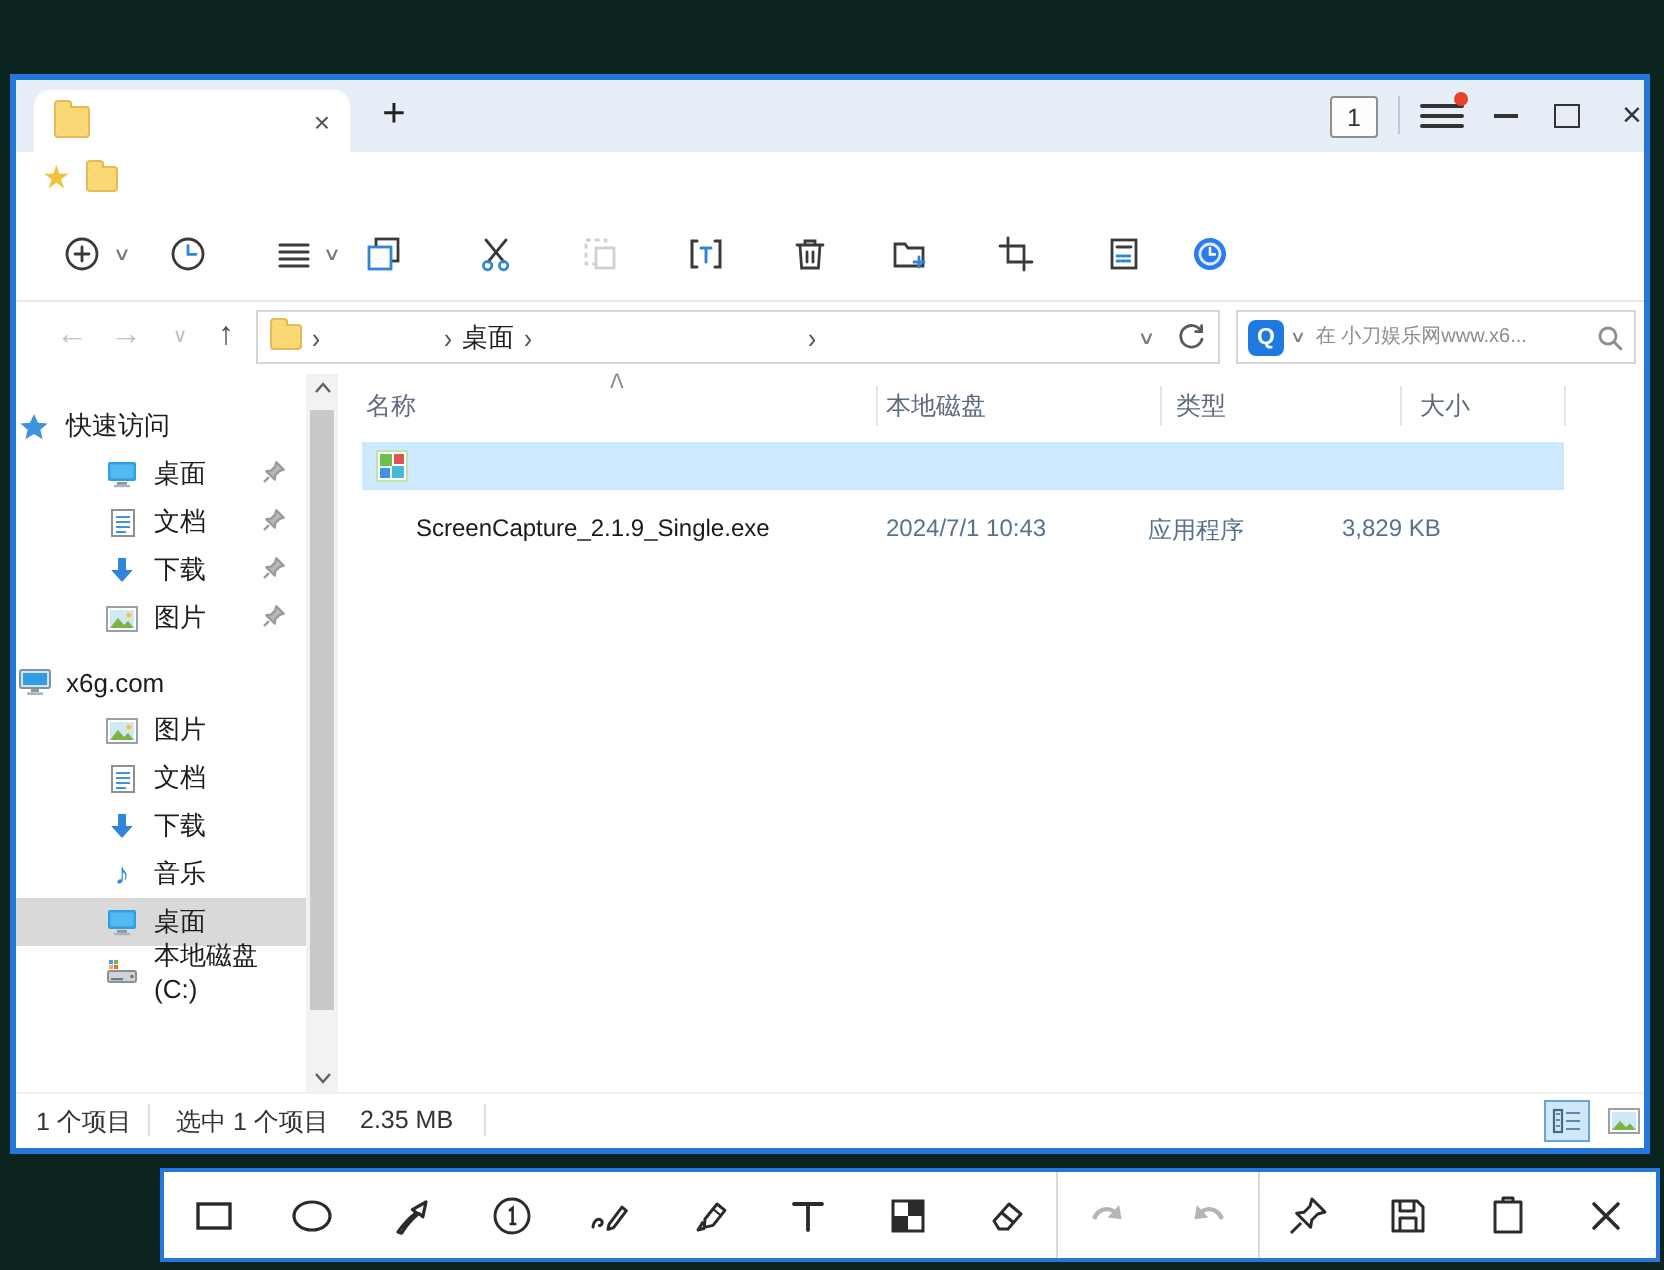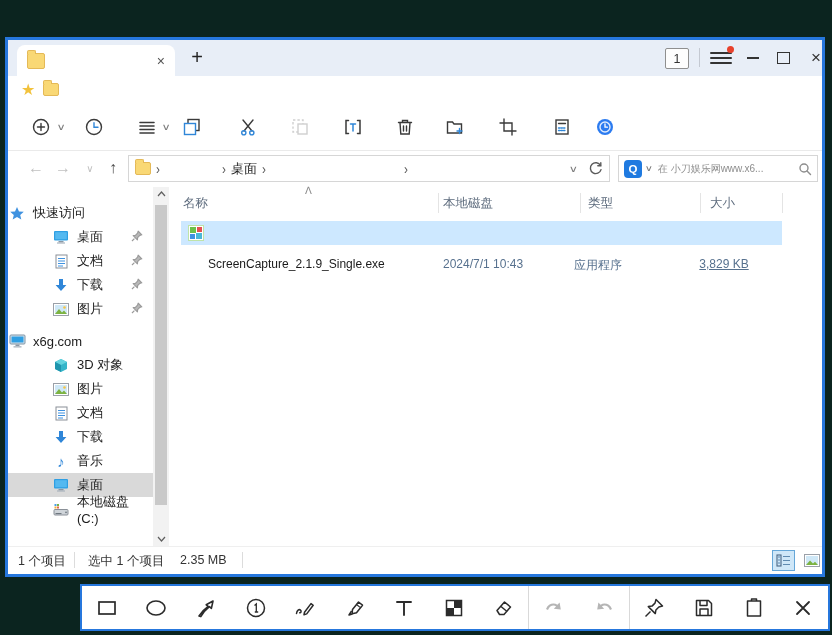--- a/index.html
+++ b/index.html
@@ -72,21 +72,21 @@
   .sscroll .thumb{position:absolute;left:2px;top:18px;width:12px;height:300px;background:#c9c9c9;}
   .sarrow{position:absolute;left:0;width:16px;height:14px;display:flex;align-items:center;justify-content:center;color:#6b6b6b;}
   
   .list{position:absolute;left:161px;top:0;width:653px;height:359px;}
   .sortmark{position:absolute;left:136px;top:-2px;color:#8a8a8a;font-size:10px;}
   .hdr{position:absolute;top:8px;font-size:12.5px;color:#5d6b7d;}
   .hsep{position:absolute;top:6px;width:1px;height:20px;background:#e4e4e4;}
   .filerow{position:absolute;left:12px;top:34px;width:601px;height:24px;background:#cde8ff;}
   .fcell{position:absolute;top:4px;font-size:12px;color:#57718e;white-space:nowrap;margin-top:32px;}
   .fname{color:#1a1a1a;}
-  .fsize{text-align:center;text-decoration:underline;}
+  .fsize{text-align:left;}
   .appicon{position:absolute;left:7px;top:4px;width:16px;height:16px;border:1px solid #bfe3a8;background:#fff;box-sizing:border-box;}
   .appicon i{position:absolute;}
   
   .status{position:absolute;left:0;top:506px;width:814px;height:28px;background:#fff;border-top:1px solid #efefef;box-sizing:border-box;}
   .stext{position:absolute;top:6px;font-size:12.5px;color:#333;}
   .ssep{position:absolute;top:5px;width:1px;height:16px;background:#dcdcdc;}
   .viewbtn{position:absolute;top:3px;width:23px;height:21px;border:1px solid transparent;display:flex;align-items:center;justify-content:center;box-sizing:border-box;}
   .viewbtn.active{background:#cfe7f8;border-color:#66a7d8;}
   
   .antoolbar{position:absolute;left:80px;top:584px;width:750px;height:47px;background:#fff;border:2px solid #2677dd;
@@ -324,30 +324,20 @@
             <svg width="17" height="14" viewBox="0 0 17 14">
                 <rect x="1" y="1" width="15" height="9" rx="1" fill="#d7e3ec" stroke="#7d93a5"></rect>
                 <rect x="2.5" y="2.5" width="12" height="6" fill="#2f9fe3"></rect>
                 <rect x="6.5" y="10.5" width="4" height="1.6" fill="#8b97a3"></rect>
                 <rect x="4.5" y="12.2" width="8" height="1.3" fill="#aab4bd"></rect>
               </svg>
           </span>
           <span>x6g.com</span>
         </div>
 
-        <div class="sitem lvl2">
-          <span class="ic">
-            <svg width="14" height="15" viewBox="0 0 14 15">
-                <path d="M7 1l6 3v7l-6 3-6-3V4z" fill="#35b5c9"></path>
-                <path d="M7 1l6 3-6 3L1 4z" fill="#63d3de"></path>
-                <path d="M7 7v7l-6-3V4z" fill="#1f94ad"></path>
-              </svg>
-          </span>
-          <span>3D 对象</span>
-        </div>
 
 
         <div class="sitem lvl2">
           <span class="ic">
             <svg width="16" height="13" viewBox="0 0 16 13">
                 <rect x="0.5" y="0.5" width="15" height="12" fill="#fff" stroke="#9aa0a8"></rect>
                 <rect x="2" y="2" width="12" height="9" fill="#cfe8f7"></rect>
                 <path d="M2 11l4-5 3 3.5 2-2 3 3.5z" fill="#7cb342"></path>
                 <circle cx="11.5" cy="4.5" r="1.3" fill="#f6c344"></circle>
               </svg>

